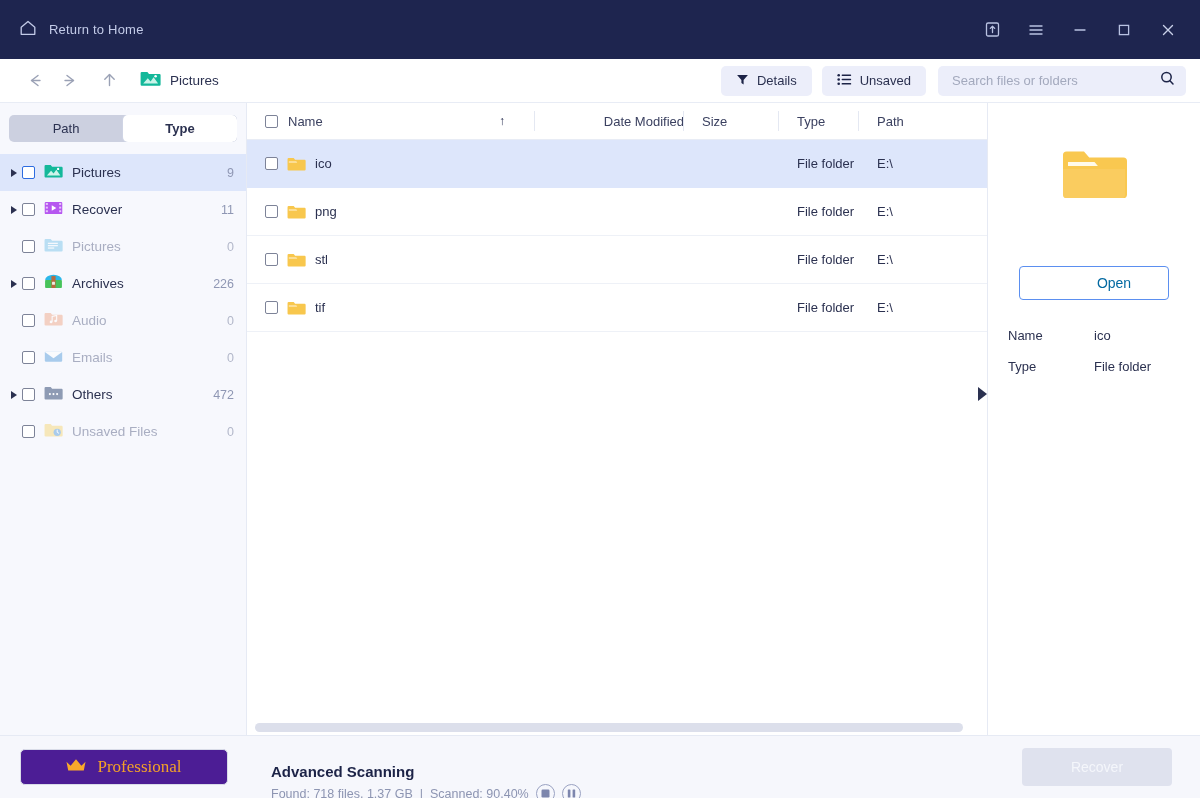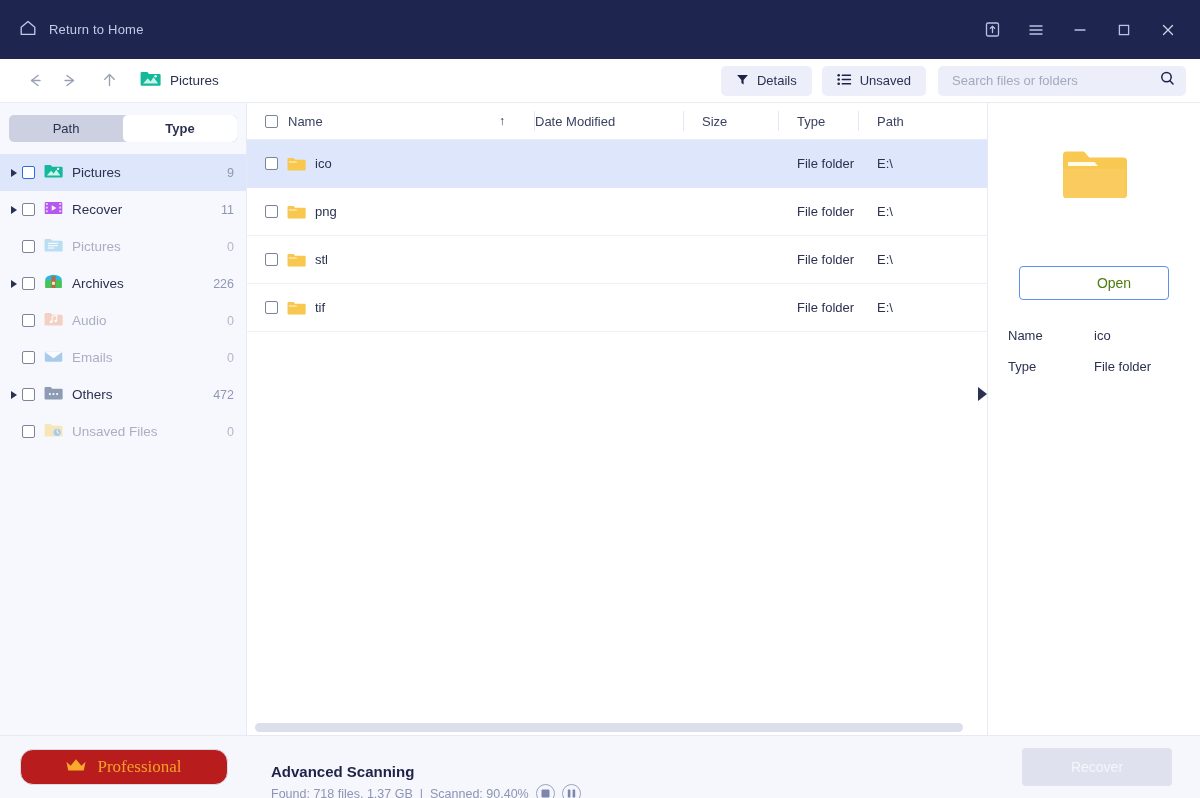--- a/index.html
+++ b/index.html
@@ -81,21 +81,21 @@
   }
   .cb.blue { border-color:#2d6ce0; }
   .ticon { width:19px; height:19px; margin-right:9px; flex:none; }
   .tlabel { font-size:13.5px; color:#2b3150; flex:1; }
   .tree-row.dim .tlabel { color:#a9aec2; }
   .tree-row.dim .ticon { opacity:.45; }
   .tcount { font-size:12.5px; color:#8f97b4; }
   .tree-row.dim .tcount { color:#b3b8ca; }
   .sidebar-footer { height:62px; flex:none; display:flex; align-items:center; justify-content:center; }
   .pro-btn {
-    width:208px; height:36px; border:1px solid #d9dce8; border-radius:13px; background:#b91c1c;
+    width:208px; height:36px; border:1px solid #d9dce8; border-radius:5px; background:#4c1d95;
     display:flex; align-items:center; justify-content:center; gap:10px; cursor:pointer;
   }
   .pro-text { font-family:"Liberation Serif", serif; font-size:17px; color:#f3a128; }
 
   
   .center { flex:1; display:flex; flex-direction:column; min-width:0; background:#fff; }
   .list-wrap { flex:1; display:flex; flex-direction:column; min-height:0; }
   .lhead {
     height:37px; flex:none; display:flex; align-items:center; border-bottom:1px solid #e8ecf5;
     position:relative; background:#fff;
@@ -112,21 +112,21 @@
   .hscroll-thumb { height:9px; border-radius:5px; background:#dcdfeb; width:97.2%; cursor:pointer; }
 
   
   .preview {
     width:213px; flex:none; border-left:1px solid #e6eaf4; background:#fff;
     display:flex; flex-direction:column; align-items:center; position:relative;
   }
   .pv-thumb { margin-top:43px; width:66px; height:56px; }
   .open-btn {
     margin-top:64px; width:150px; height:34px; border:1px solid #5b8ff0; border-radius:4px;
-    background:#fff; color:#4d7c0f; font-size:14px; display:flex; align-items:center;
+    background:#fff; color:#0369a1; font-size:14px; display:flex; align-items:center;
     justify-content:center; cursor:pointer; font-family:"Liberation Sans", sans-serif;padding-left:40px;
   }
   .meta { margin-top:28px; width:100%; padding:0 20px; }
   .meta-row { display:flex; font-size:13px; margin-bottom:16px; }
   .meta-k { width:86px; color:#2b3150; }
   .meta-v { color:#2b3150; }
   .collapse-handle {
     position:absolute; left:-10px; top:284px; width:0; height:0;
     border-left:9px solid #2b3150; border-top:7px solid transparent; border-bottom:7px solid transparent;
     cursor:pointer;
@@ -401,21 +401,21 @@
 
         <div class="lhead">
           <div class="lh-cell" style="width:270px; padding-left:18px;">
             <span class="cb" style="margin-right:10px;"></span>
             <span>Name</span>
           </div>
           <div class="lh-cell" style="width:0;">
             <span class="sort-arrow" style="position:absolute; left:-18px;">↑</span>
             <div class="lh-div" style="right:-18px;"></div>
           </div>
-          <div class="lh-cell" style="width:167px; padding-left:18px;">
+          <div class="lh-cell" style="width:167px; padding-left:18px;justify-content:flex-end;">
             <span>Date Modified</span>
             <div class="lh-div"></div>
           </div>
           <div class="lh-cell" style="width:95px; padding-left:18px;">
             <span>Size</span>
             <div class="lh-div"></div>
           </div>
           <div class="lh-cell" style="width:80px; padding-left:18px;">
             <span>Type</span>
             <div class="lh-div"></div>

